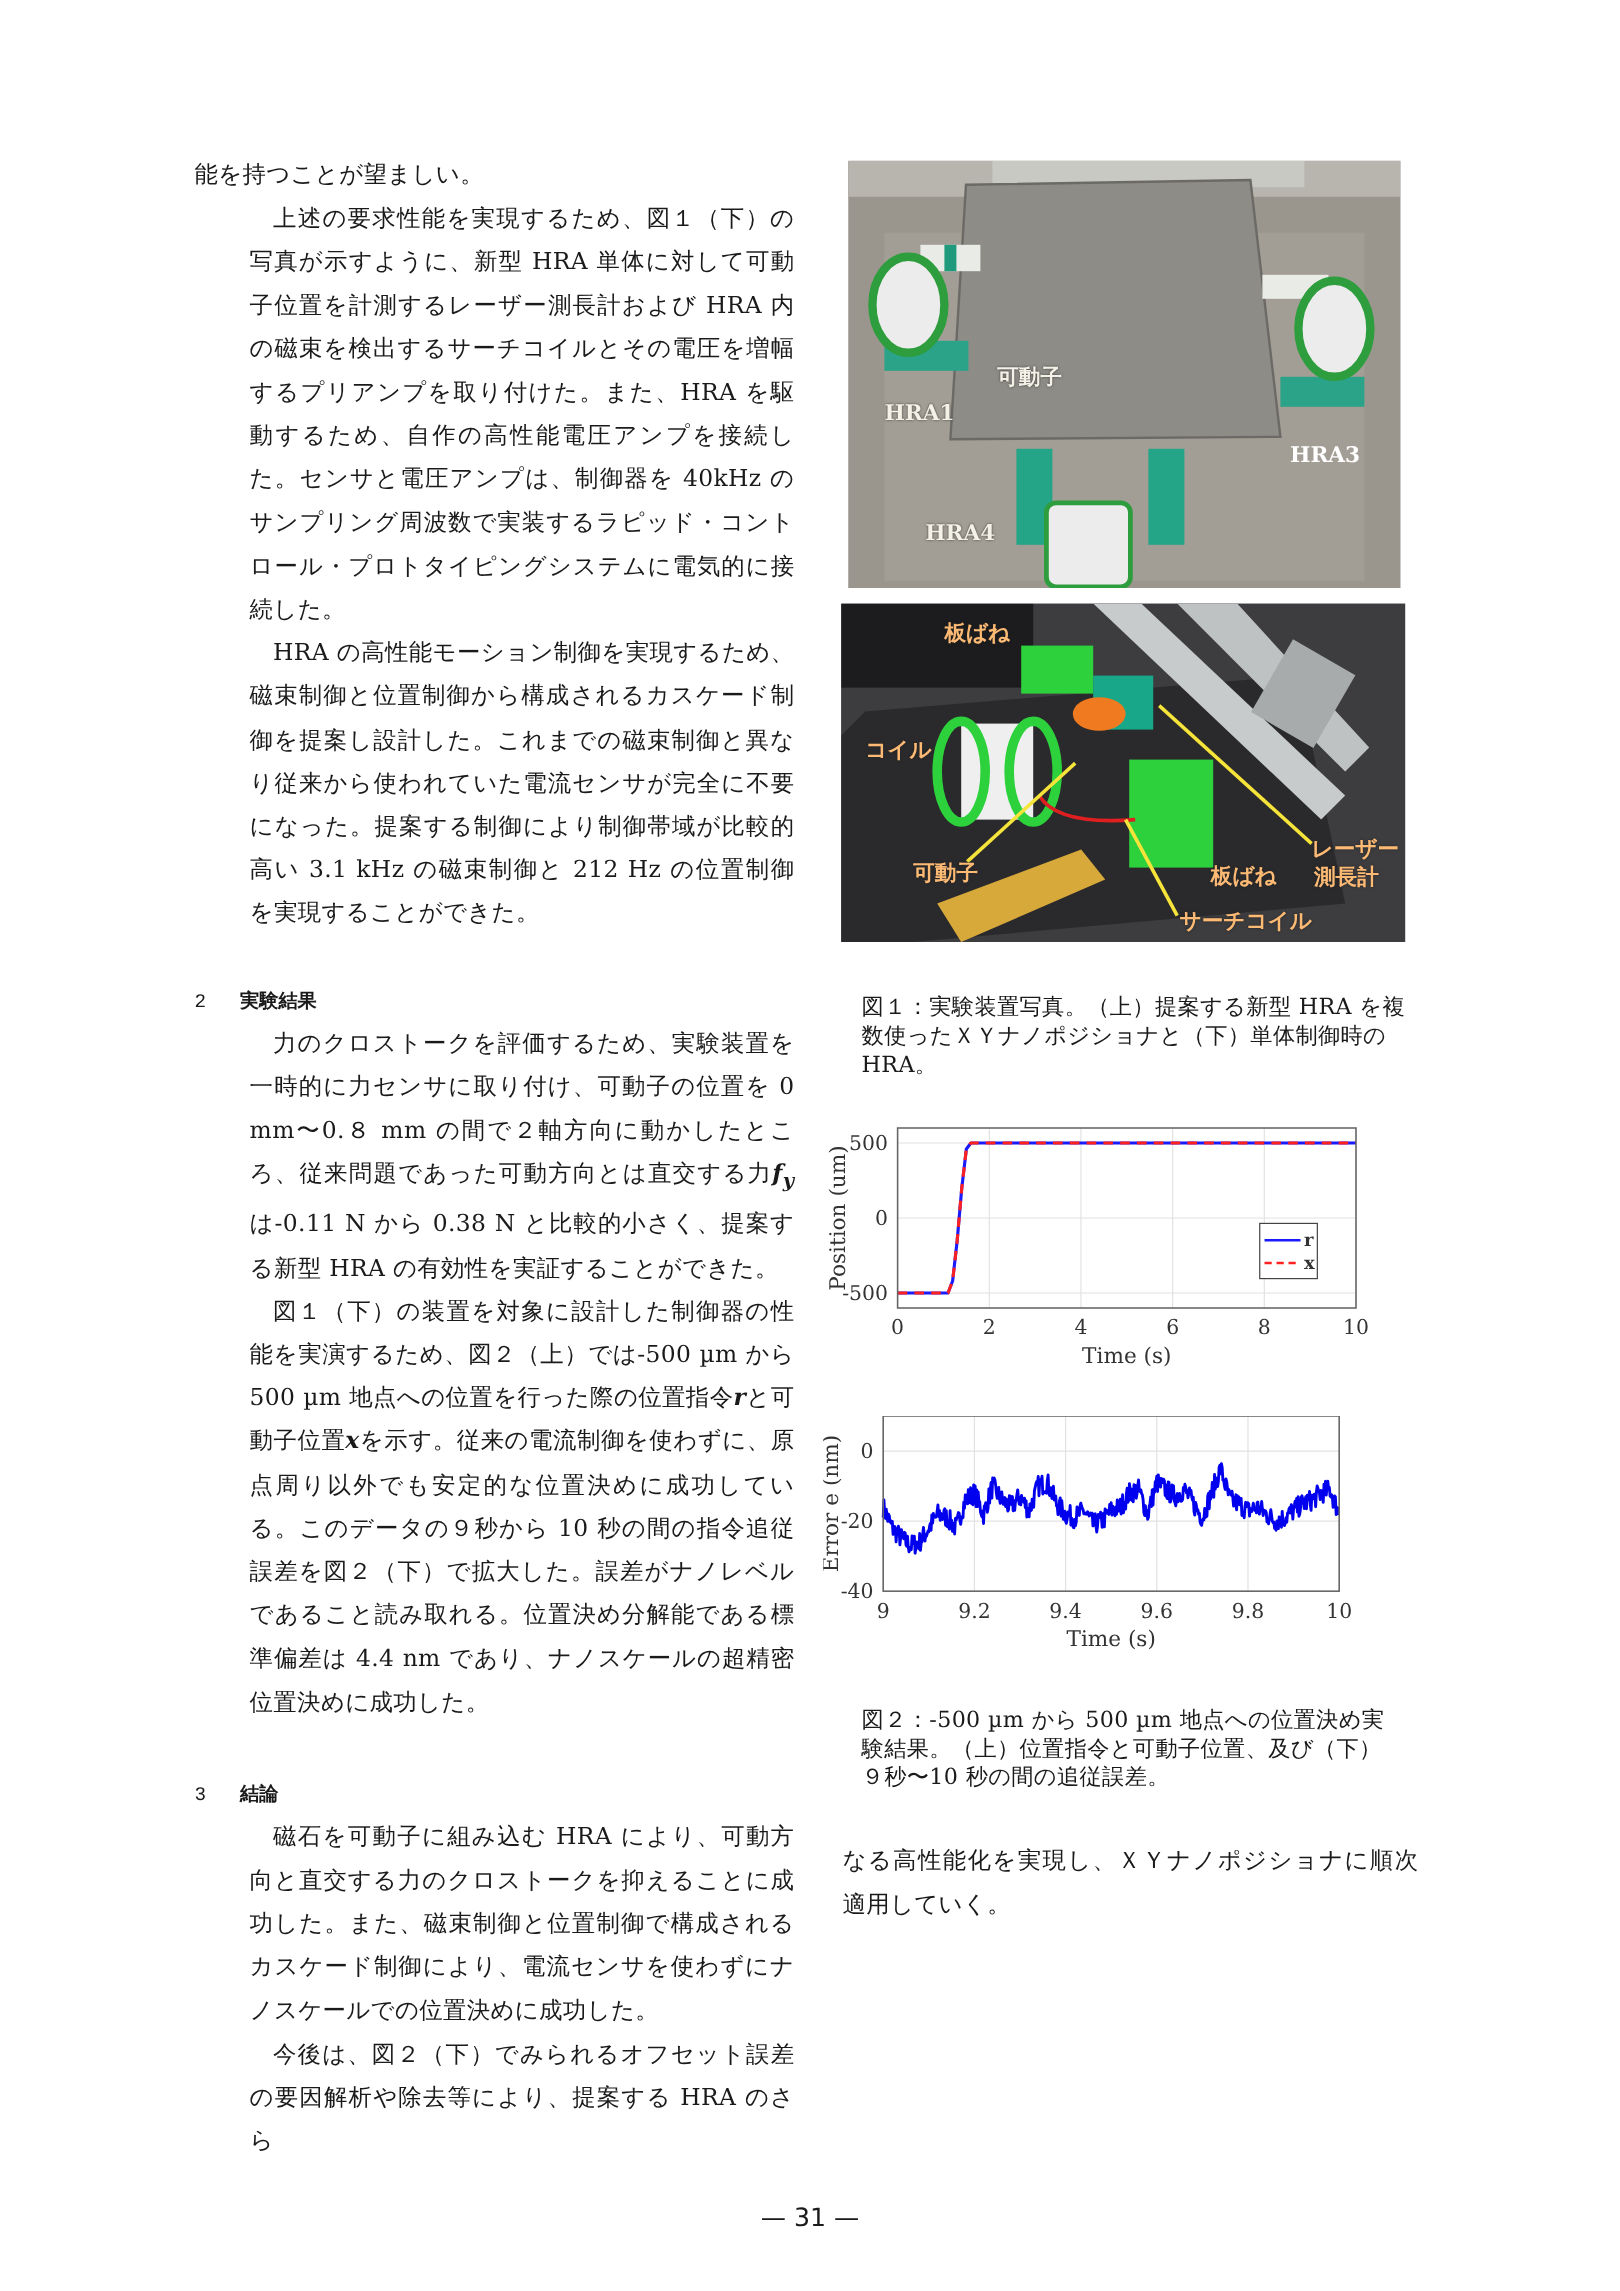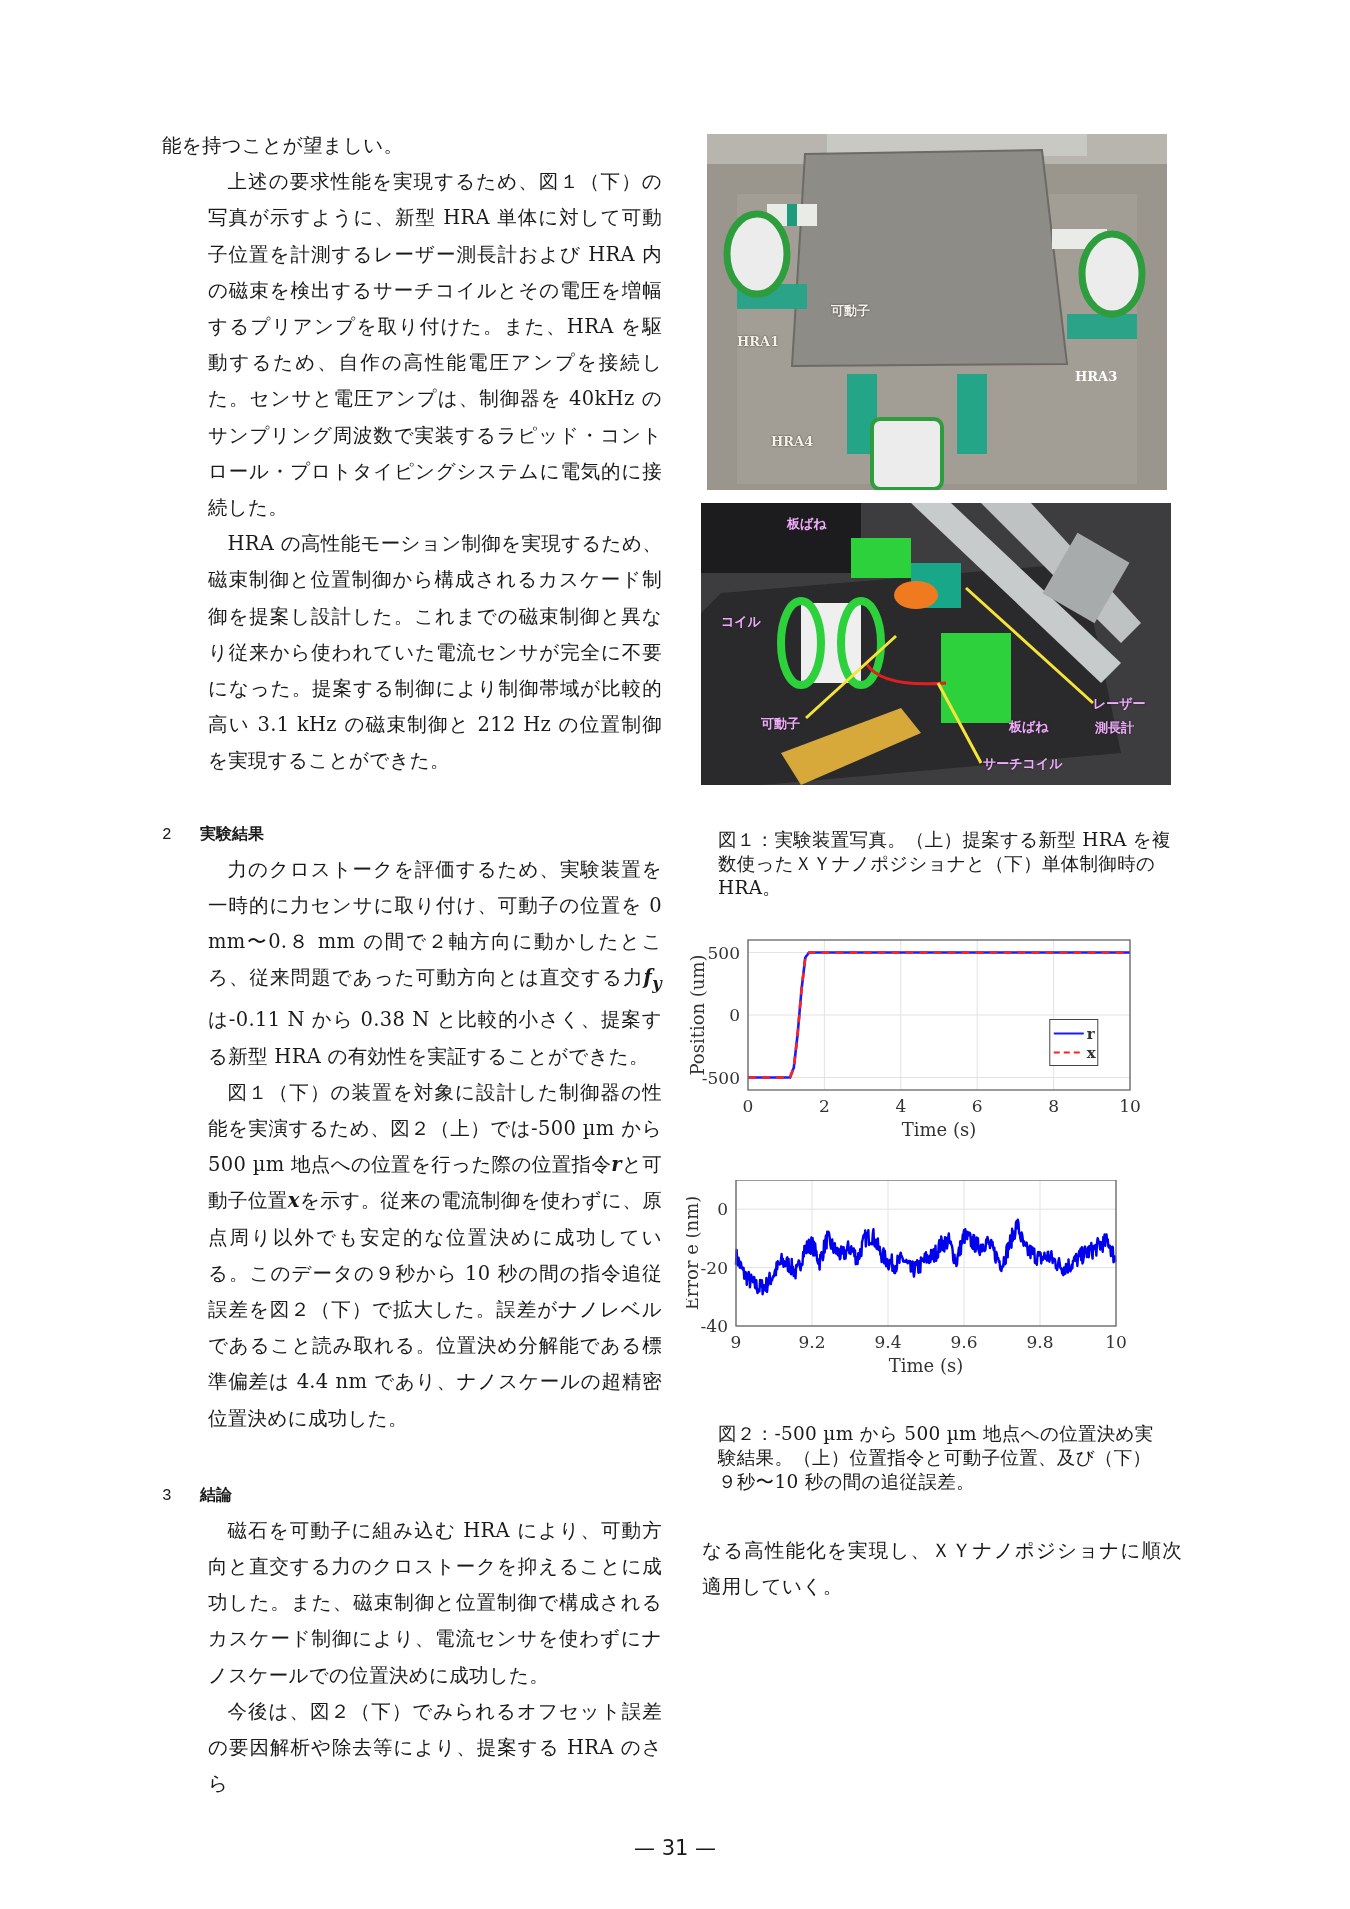--- a/index.html
+++ b/index.html
@@ -10,23 +10,23 @@
   .indent { text-indent:1em;margin-left:46px; }
   .heading { font-family:Liberation Mono, monospace; font-weight:bold; font-size:16px;
              margin:0; line-height:34px; }
   .heading .num { display:inline-block; width:38px; font-weight:normal; }
   .gap-s1 { height:38px; }
   .gap-s2 { height:42px; }
   .photo { position:absolute; overflow:hidden; }
   .photo1 { left:707px; top:134px; width:460px; height:356px; background:#8a8780; }
   .photo2 { left:701px; top:503px; width:470px; height:282px; background:#3a3a3c; }
   .photo-label { position:absolute; font-family:"DejaVu Serif","Liberation Serif",serif;
-                 font-weight:bold; font-size:13px; color:#f4f1e6; text-shadow:0 0 2px #333; }
+                 font-weight:bold; font-size:18px; color:#f4f1e6; text-shadow:0 0 2px #333; }
   .photo-label.sans { font-family:"DejaVu Sans","Liberation Sans",sans-serif; }
-  .photo-label.yellow { color:#f0abfc; font-family:Liberation Sans, sans-serif; text-shadow:0 0 2px #222; }
+  .photo-label.yellow { color:#fdba74; font-family:Liberation Sans, sans-serif; text-shadow:0 0 2px #222; }
 
   .caption { position:absolute; font-size:18.5px; line-height:24px; letter-spacing:0.3px;margin-top:32px; }
   .cap1 { left:718px; top:796px; width:460px; }
   .cap2 { left:718px; top:1390px; width:440px; }
   .tail { position:absolute; left:702px; top:1533px; width:480px; }
 
   .chart { position:absolute; }
   .chart1 { left:686px; top:935px; width:480px; height:220px; }
   .chart2 { left:686px; top:1180px; width:480px; height:222px; }
   svg text { font-family:"DejaVu Serif","Liberation Serif",serif; fill:#333; }

